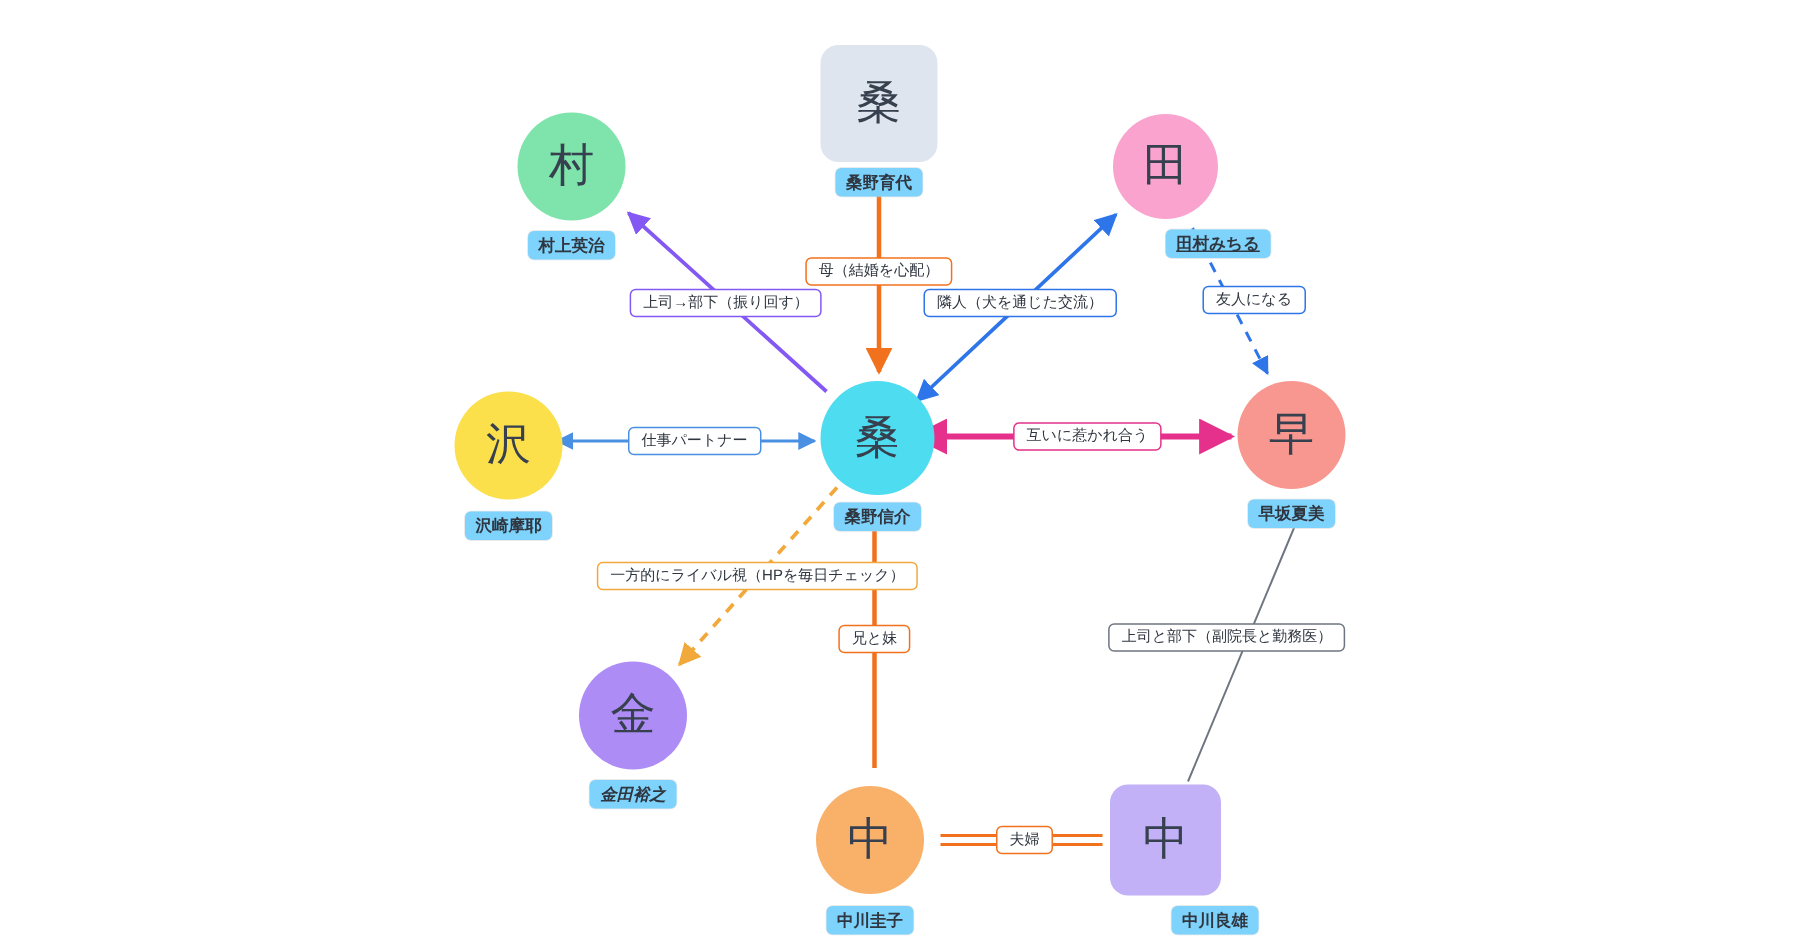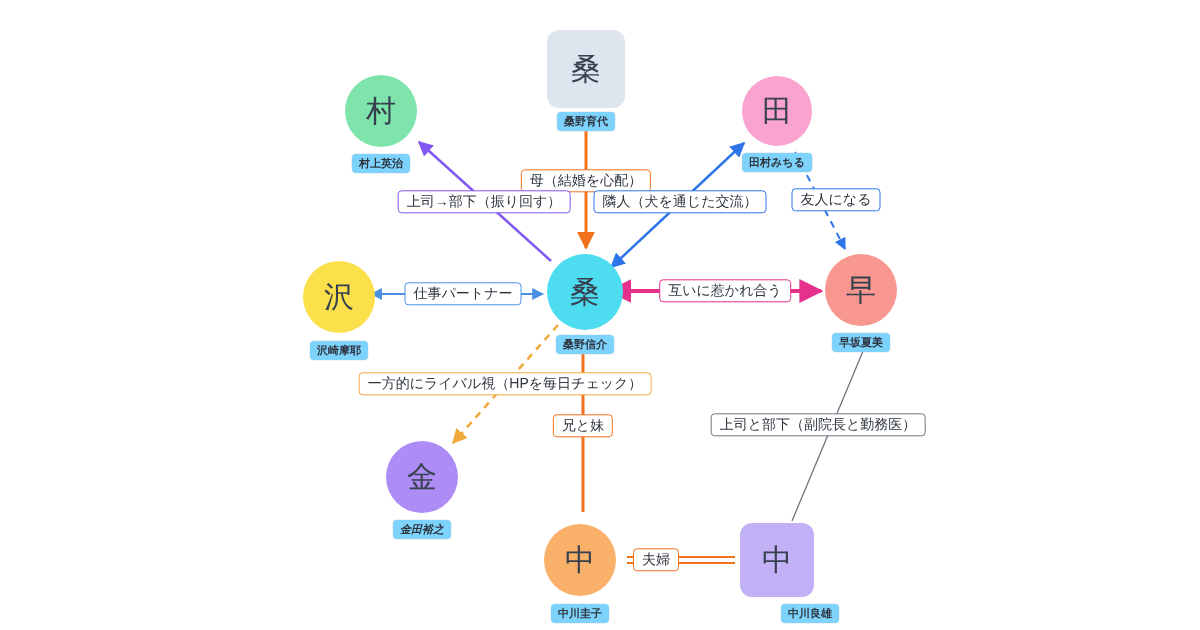--- a/index.html
+++ b/index.html
@@ -53,21 +53,21 @@
     white-space: nowrap;
     box-shadow: 0 0 0 0.5px rgba(200,205,215,0.55);
   }
   .edge-label {
     position: absolute;
     transform: translate(-50%, -50%);
     background: #ffffff;
     border: 1px solid #b9c0cc;
     border-radius: 4px;
     padding: 3px 8px;
-    font-size: 14px;
+    font-size: 10px;
     line-height: 1.1;
     color: #2f3640;
     white-space: nowrap;
   }
 </style>
 </head>
 <body>
 
 <div id="canvas">
   <svg id="edge-layer" viewBox="0 0 1200 630" xmlns="http://www.w3.org/2000/svg">
@@ -132,21 +132,21 @@
         <span>桑</span>
       </div>
       <div class="node-label" style="left: 586px; top: 112px;">桑野育代</div>
       <div class="node circle" style="left: 345px; top: 75px; width: 72px; height: 72px; background: rgb(126, 228, 171);">
         <span>村</span>
       </div>
       <div class="node-label" style="left: 381px; top: 154px;">村上英治</div>
       <div class="node circle" style="left: 742px; top: 76px; width: 70px; height: 70px; background: rgb(249, 163, 206);">
         <span>田</span>
       </div>
-      <div class="node-label" style="left: 777px; top: 153px;">田村みちる</div>
+      <div class="node-label" style="left: 812px; top: 153px; text-decoration: underline;">田村みちる</div>
       <div class="node circle" style="left: 303px; top: 261px; width: 72px; height: 72px; background: rgb(251, 224, 76);">
         <span>沢</span>
       </div>
       <div class="node-label" style="left: 339px; top: 341px;">沢崎摩耶</div>
       <div class="node circle" style="left: 547px; top: 254px; width: 76px; height: 76px; background: rgb(78, 220, 240);">
         <span>桑</span>
       </div>
       <div class="node-label" style="left: 585px; top: 335px;">桑野信介</div>
       <div class="node circle" style="left: 825px; top: 254px; width: 72px; height: 72px; background: rgb(247, 151, 144);">
         <span>早</span>
@@ -168,15 +168,15 @@
   <div id="edge-label-layer">
       <div class="edge-label" style="left: 586px; top: 181px; border-color: rgb(242, 113, 28);">母（結婚を心配）</div>
       <div class="edge-label" style="left: 484px; top: 202px; border-color: rgb(132, 88, 242);">上司→部下（振り回す）</div>
       <div class="edge-label" style="left: 680px; top: 202px; border-color: rgb(45, 117, 232);">隣人（犬を通じた交流）</div>
       <div class="edge-label" style="left: 818px; top: 200px; border-color: rgb(45, 117, 232); margin-left: 18px;">友人になる</div>
       <div class="edge-label" style="left: 463px; top: 294px; border-color: rgb(74, 144, 226);">仕事パートナー</div>
       <div class="edge-label" style="left: 725px; top: 291px; border-color: rgb(229, 49, 139);">互いに惹かれ合う</div>
       <div class="edge-label" style="left: 505px; top: 384px; border-color: rgb(242, 169, 59);">一方的にライバル視（HPを毎日チェック）</div>
       <div class="edge-label" style="left: 583px; top: 426px; border-color: rgb(242, 113, 28);">兄と妹</div>
       <div class="edge-label" style="left: 818px; top: 425px; border-color: rgb(111, 117, 128);">上司と部下（副院長と勤務医）</div>
-      <div class="edge-label" style="left: 656px; top: 560px; border-color: rgb(242, 113, 28);">夫婦</div>
+      <div class="edge-label" style="left: 683px; top: 560px; border-color: rgb(242, 113, 28);">夫婦</div>
     </div>
 </div>
 
 </body></html>

